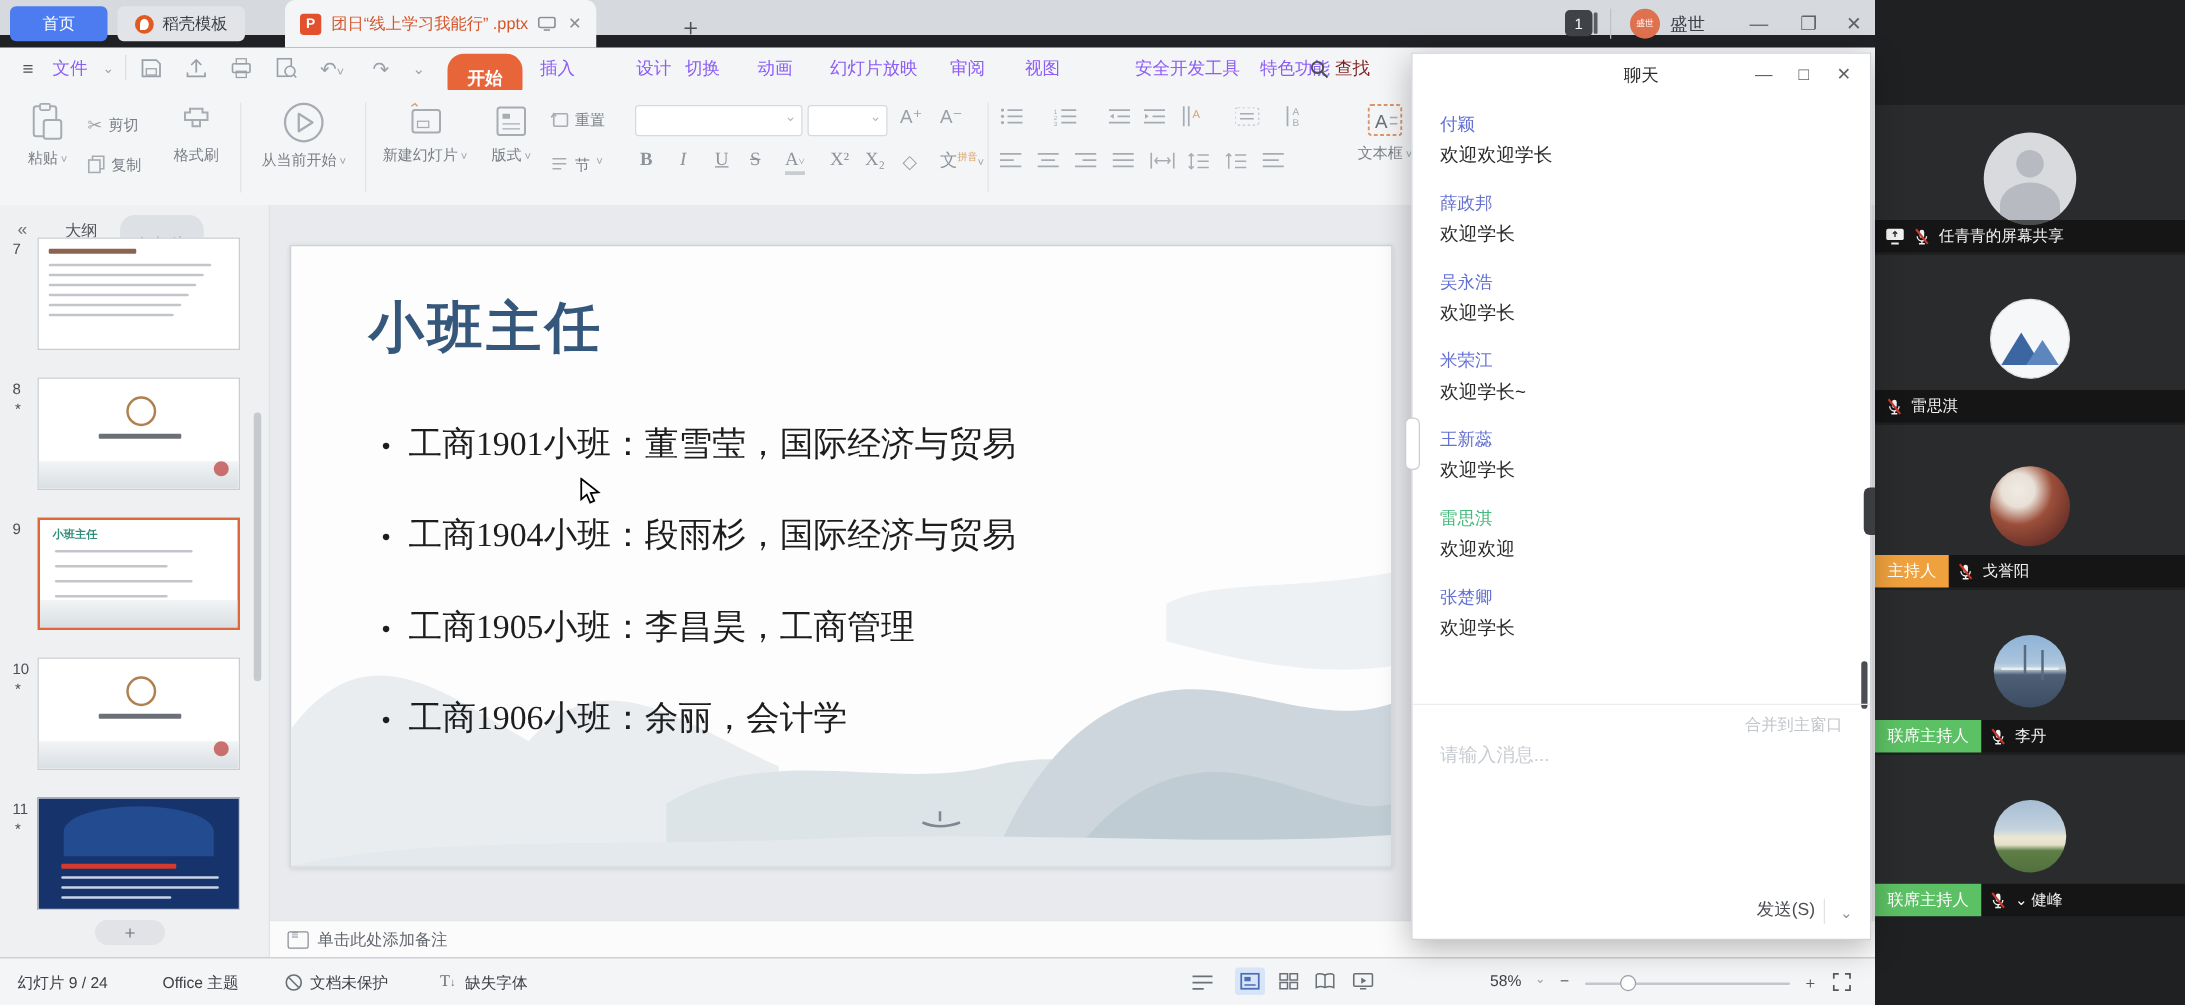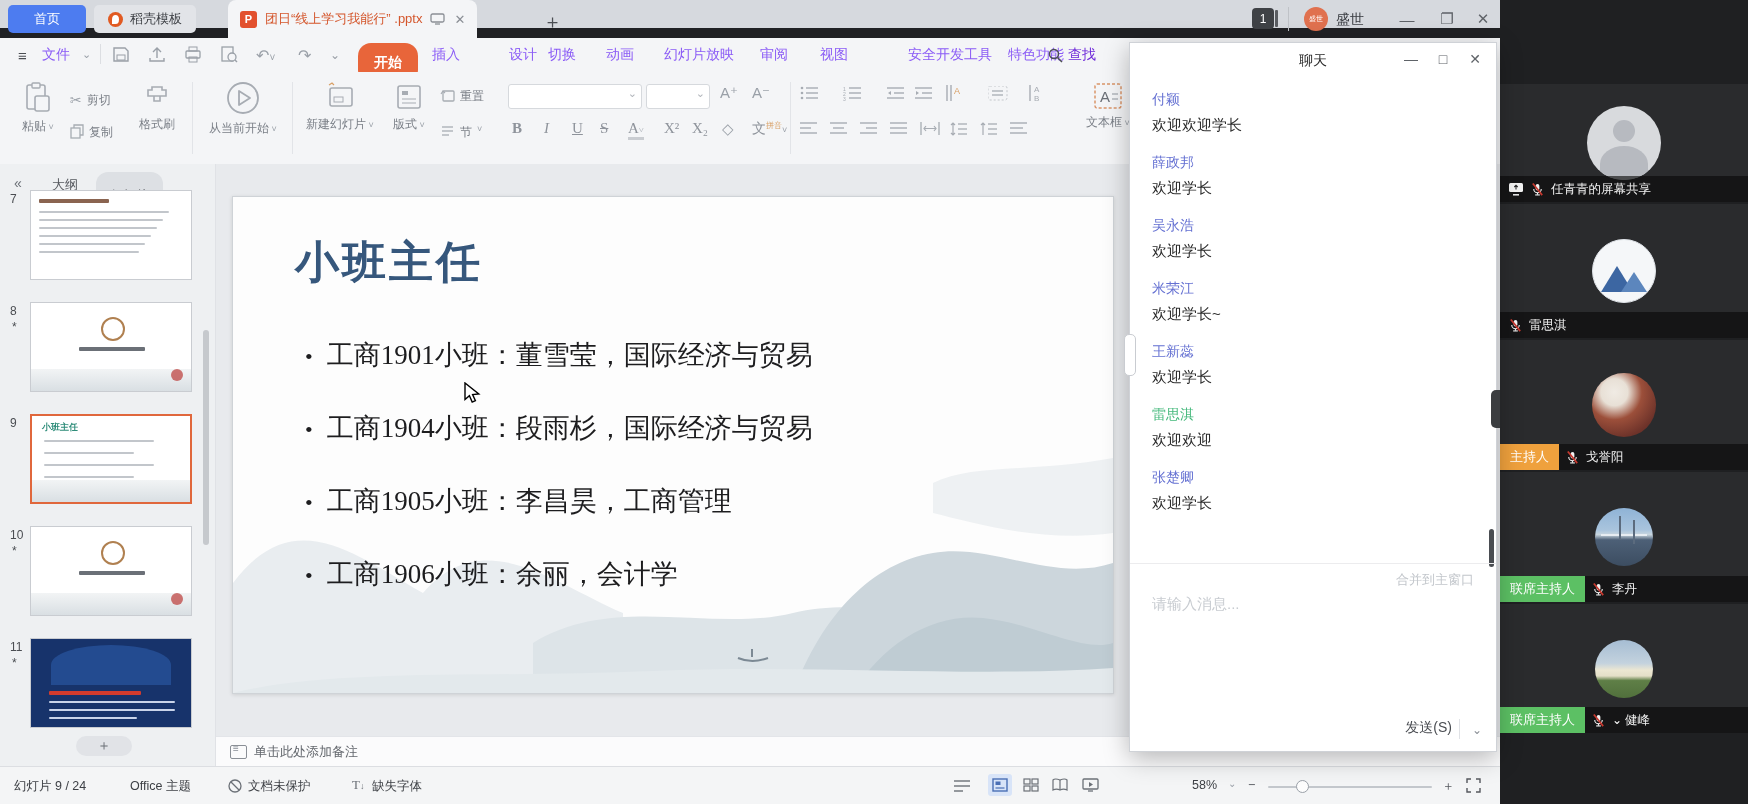--- a/index.html
+++ b/index.html
@@ -167,21 +167,21 @@
       <div class="abs mitem" style="left: 509px;">设计</div>
       <div class="abs mitem" style="left: 548px;">切换</div>
       <div class="abs mitem" style="left: 606px;">动画</div>
       <div class="abs mitem" style="left: 664px;">幻灯片放映</div>
       <div class="abs mitem" style="left: 760px;">审阅</div>
       <div class="abs mitem" style="left: 820px;">视图</div>
       <div class="abs mitem" style="left: 878px; margin-left: 30px;">安全</div>
       <div class="abs mitem" style="left: 936px;">开发工具</div>
       <div class="abs mitem" style="left: 1008px;">特色功能</div>
     </div>
-  <div class="abs" style="left:1048px;top:8px;color:#6d28d9;font-size:14px;display:flex;gap:5px;align-items:center;">
+  <div class="abs" style="left:1048px;top:8px;color:#7f1d1d;font-size:14px;display:flex;gap:5px;align-items:center;">
     <svg width="15" height="15" viewBox="0 0 15 15">
         <circle cx="6" cy="6" r="4.5" fill="none" stroke="#4b4e53" stroke-width="1.5"></circle>
         <line x1="9.5" y1="9.5" x2="14" y2="14" stroke="#4b4e53" stroke-width="1.5"></line>
       </svg>
     <span>查找</span>
   </div>
 </div>
 
 <div id="ribbon" class="abs">
   <div class="bigbtn" style="left:12px;top:10px;width:52px;">

